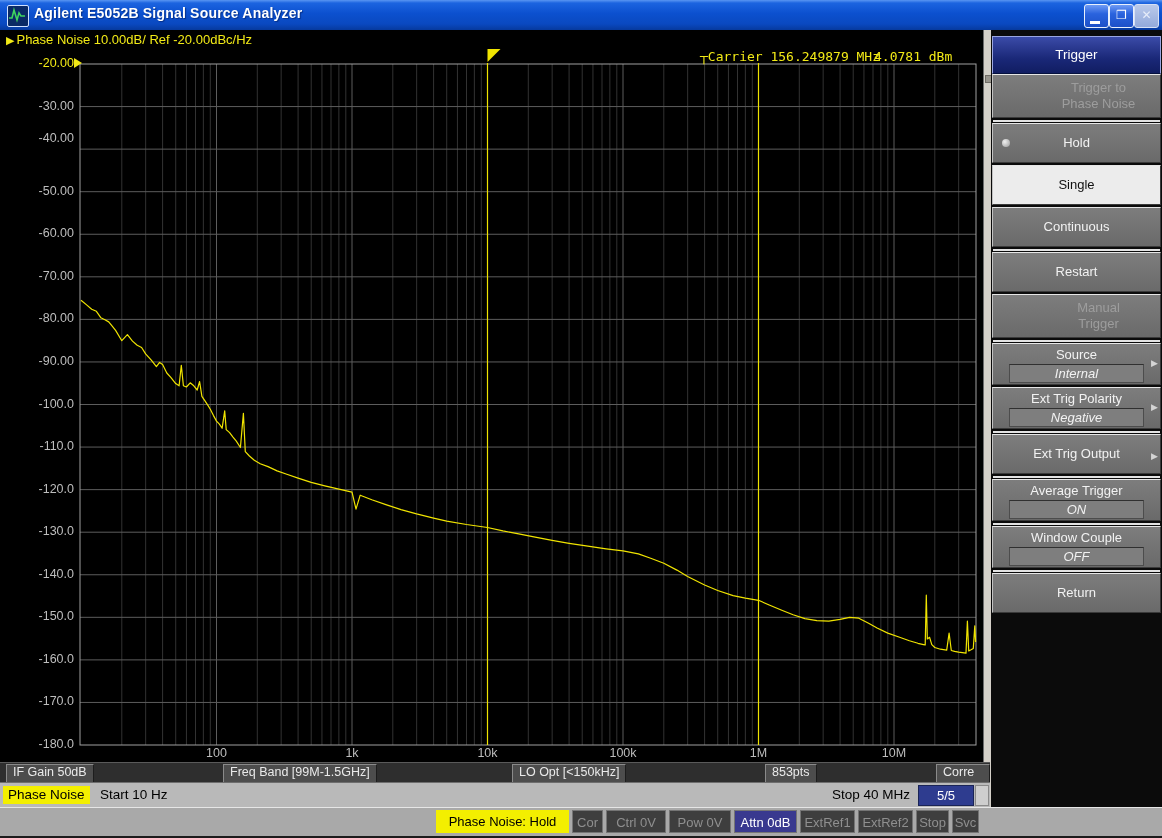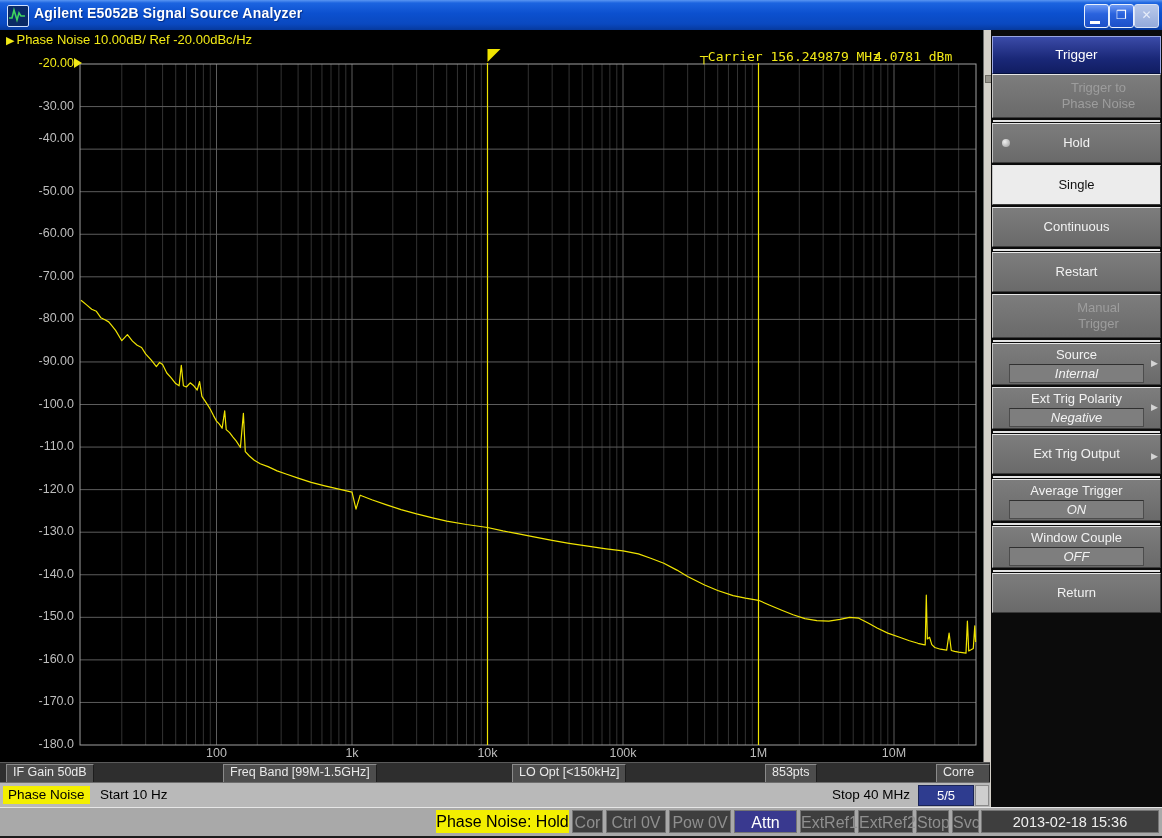--- a/index.html
+++ b/index.html
@@ -65,21 +65,21 @@
     font-size:12.5px;padding:0 6px;border:1px solid;border-color:#8a8a8a #1d1d1d #1d1d1d #8a8a8a;}
   .row2{position:absolute;left:0;top:782px;width:990px;height:25px;background:#b9b9b9;border-top:1px solid #6e6e6e;box-sizing:border-box;}
   .row2 .trace-tag{position:absolute;left:3px;top:3px;height:18px;line-height:18px;background:#f3ef00;
     color:#000;font-size:13.5px;padding:0 5px;}
   .row2 .plain{position:absolute;top:4px;color:#000;font-size:13.5px;}
   .row2 .pager{position:absolute;left:918px;top:2px;width:54px;height:19px;line-height:19px;background:#2e3c8f;
     color:#fff;font-size:13px;text-align:center;border:1px solid #1a2456;}
   .row2 .pager-extra{position:absolute;left:975px;top:2px;width:12px;height:19px;background:#cecece;border:1px solid #8a8a8a;}
   .row3{position:absolute;left:0;top:807px;width:1162px;height:31px;background:#a9a9a9;
     border-top:1px solid #e6e6e6;border-bottom:2px solid #1c1c1c;box-sizing:border-box;}
-  .st{position:absolute;top:2px;height:23px;line-height:23px;font-size:16px;text-align:center;box-sizing:border-box;}
+  .st{position:absolute;top:2px;height:23px;line-height:23px;font-size:13px;text-align:center;box-sizing:border-box;}
   .st-yellow{background:#f3ef00;color:#000;}
   .st-dim{background:#3e3e3e;color:#8f8f8f;border:1px solid #757575;}
   .st-blue{background:#39398f;color:#fff;border:1px solid #757575;}
   .st-clock{background:#3e3e3e;color:#efefef;border:1px solid #757575;font-size:14.5px;}
 </style>
 </head>
 <body>
 
 <div class="titlebar">
   <div class="app-icon">
@@ -267,14 +267,13 @@
 <div class="row3">
   <div class="st st-yellow" style="left:436px;width:133px">Phase Noise: Hold</div>
   <div class="st st-dim" style="left:572px;width:31px">Cor</div>
   <div class="st st-dim" style="left:606px;width:60px">Ctrl 0V</div>
   <div class="st st-dim" style="left:669px;width:62px">Pow 0V</div>
   <div class="st st-blue" style="left:734px;width:63px">Attn 0dB</div>
   <div class="st st-dim" style="left:800px;width:55px">ExtRef1</div>
   <div class="st st-dim" style="left:858px;width:55px">ExtRef2</div>
   <div class="st st-dim" style="left:916px;width:33px">Stop</div>
   <div class="st st-dim" style="left:952px;width:27px">Svc</div>
-  <div class="st st-clock" style="left:981px;width:178px">2013-02-18 15:36</div>
 </div>
 
 </body></html>

